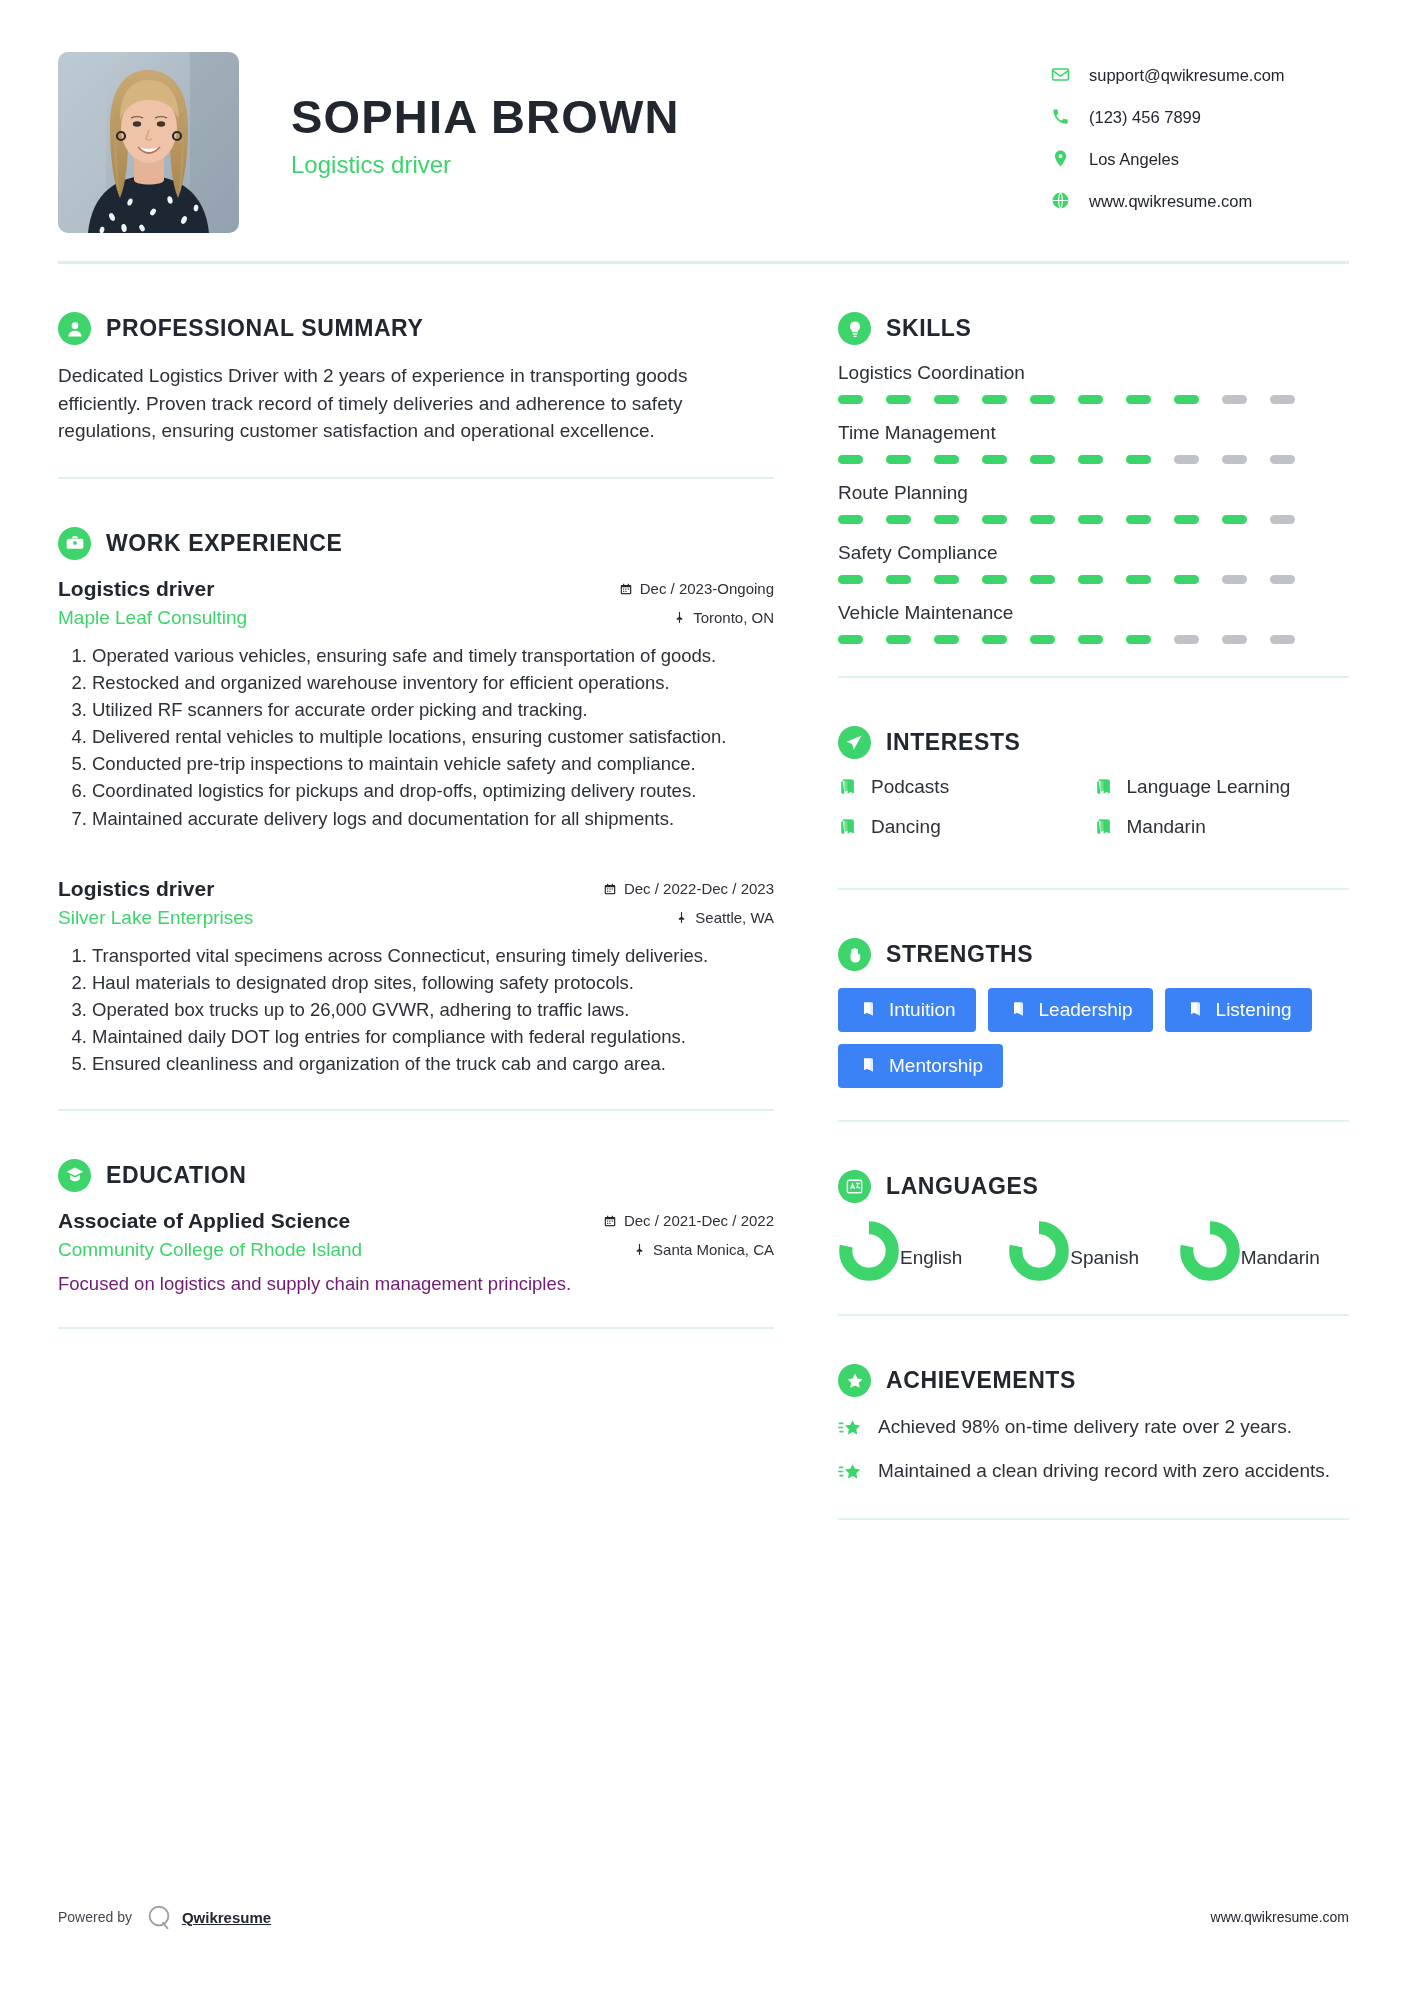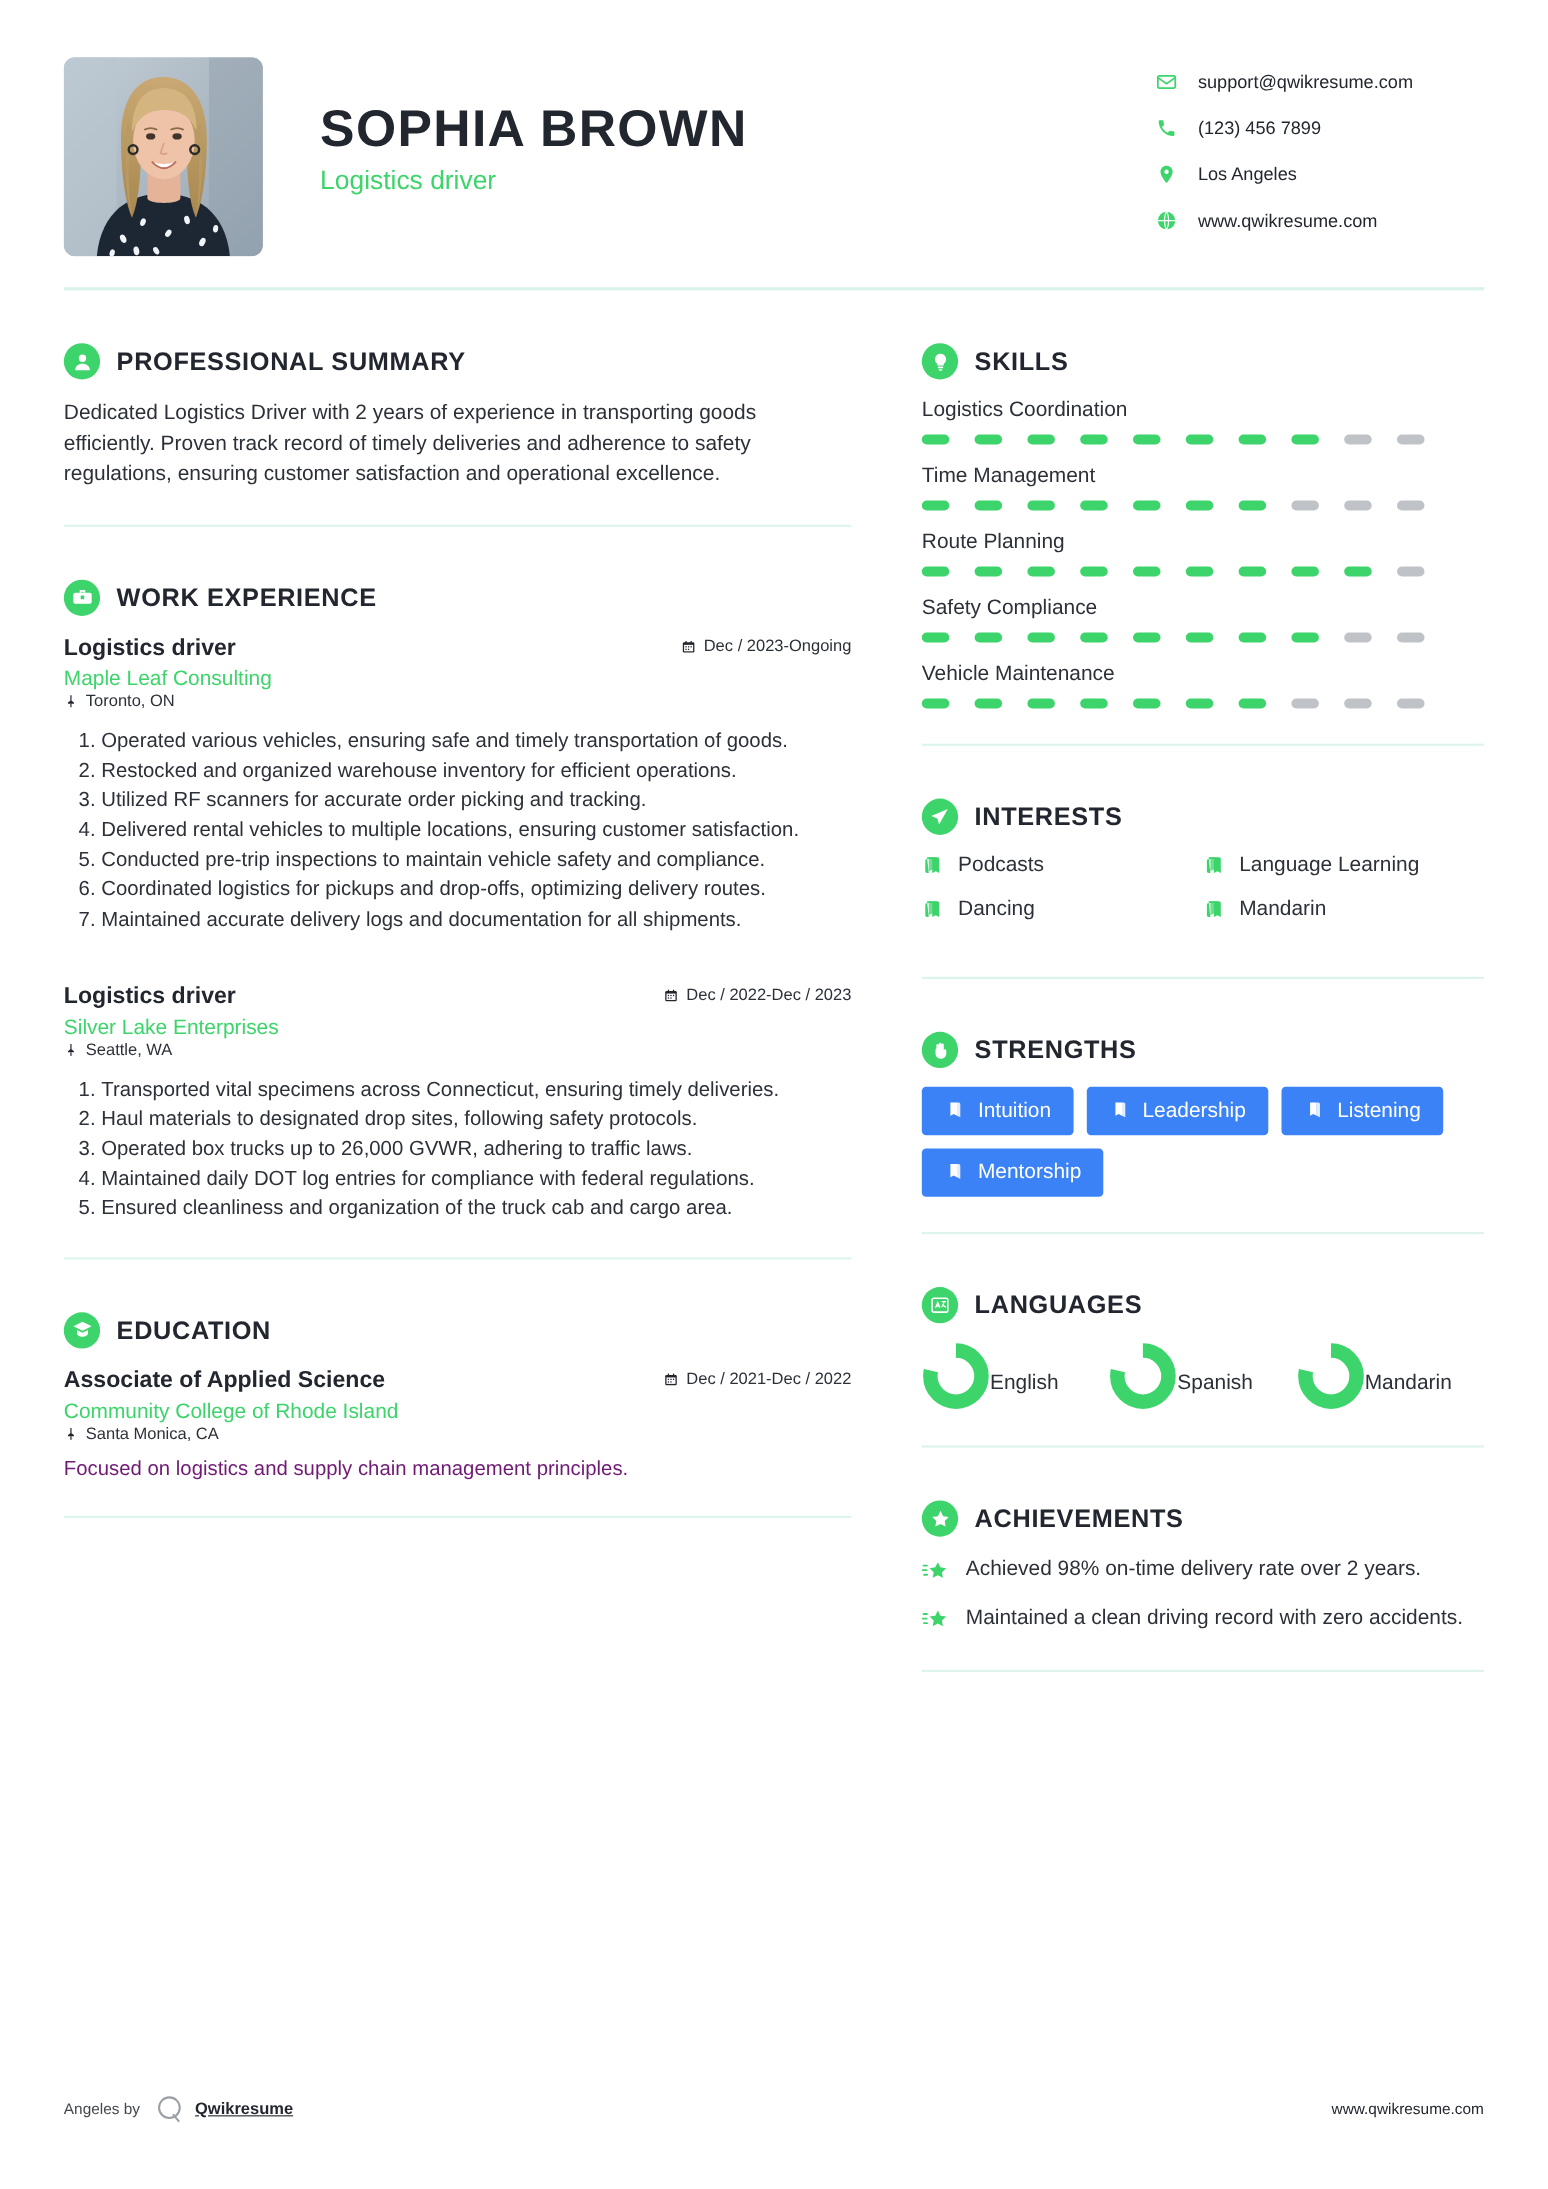--- a/index.html
+++ b/index.html
@@ -165,23 +165,22 @@
     white-space: nowrap;
   }
   .entry-meta .mi {
     margin-right: 7px;
     display: inline-flex;
     align-items: center;
   }
   .entry-sub {
     display: flex;
     justify-content: space-between;
-    align-items: flex-start;
+    align-items: center;
     margin-top: 6px;
-    flex-direction: column;
   }
   .entry-company {
     font-size: 19px;
     color: #3dd46b;
   }
   .bullets {
     margin: 14px 0 0 0;
     padding-left: 34px;
   }
   .bullets li {
@@ -886,21 +885,21 @@
           <span class="ach-txt">Maintained a clean driving record with zero accidents.</span>
         </div>
         <div class="sec-divider"></div>
       </div>
 
     </div>
   </div>
 
   <div class="footer">
     <div class="footer-left">
-      <span class="powered">Angeles by</span>
+      <span class="powered">Powered by</span>
       <span class="qlogo">
         <svg width="30" height="30" viewBox="0 0 32 32" fill="none" stroke="#9aa0a6" stroke-width="2">
           <circle cx="16" cy="15" r="10"></circle>
           <path d="M20 22l5 6" stroke-linecap="round"></path>
         </svg>
       </span>
       <span class="qname">Qwikresume</span>
     </div>
     <div class="footer-right">www.qwikresume.com</div>
   </div>

